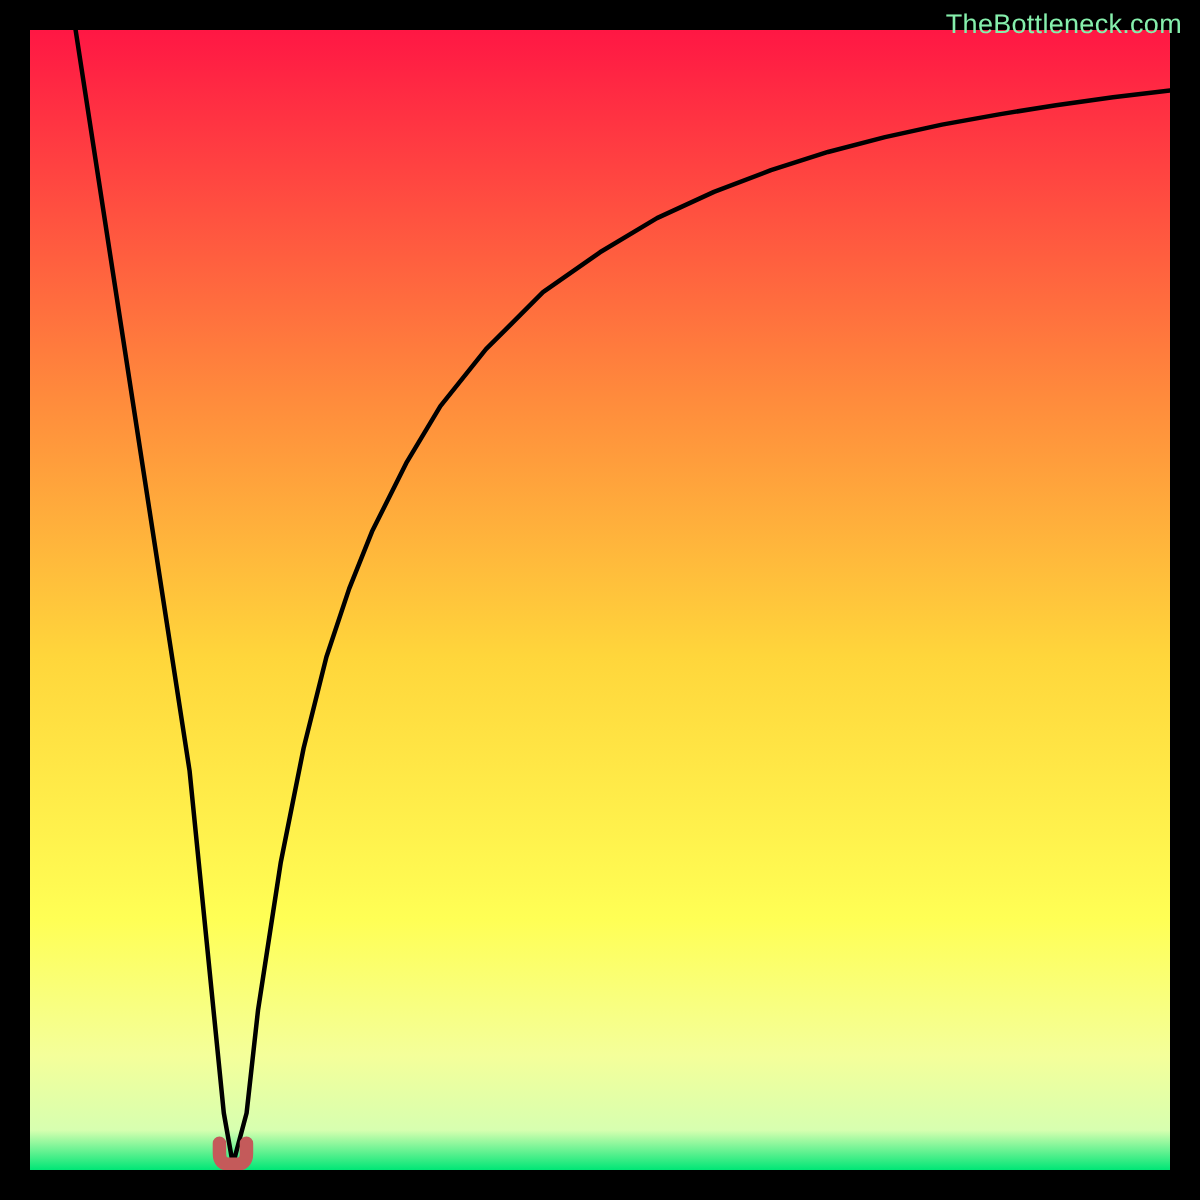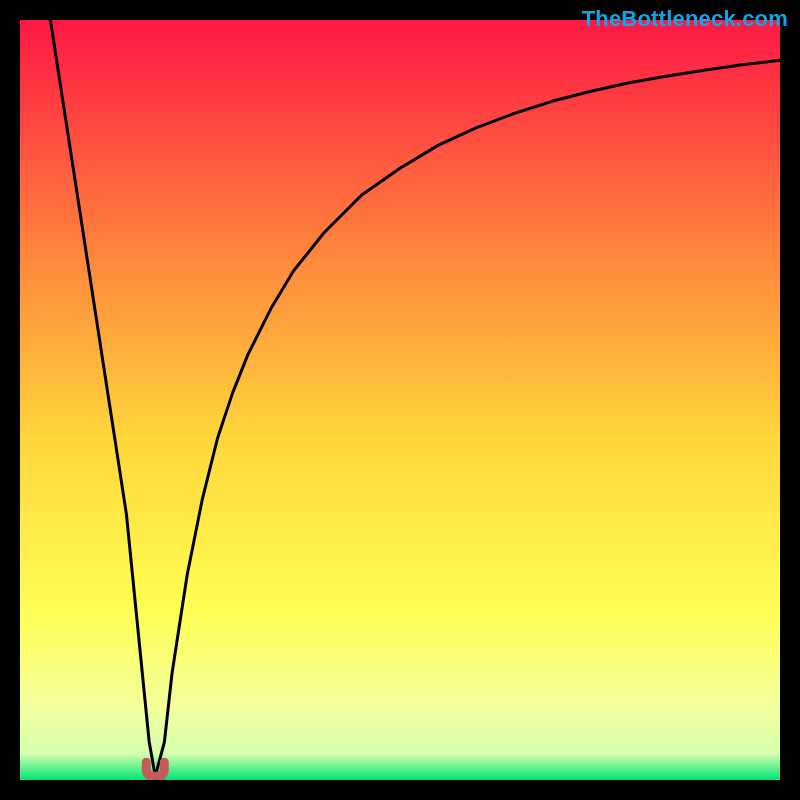--- a/index.html
+++ b/index.html
@@ -8,23 +8,23 @@
     position: relative;
     width: 800px;
     height: 800px;
     background: #000;
   }
   .watermark {
     position: absolute;
     top: 6px;
     right: 12px;
     font-family: Arial, Helvetica, sans-serif;
-    font-size: 22px;
-    font-weight: bold;
-    color: #0ea5e9;
+    font-size: 18px;
+    font-weight: normal;
+    color: #86efac;
     letter-spacing: 0.2px;
     z-index: 5;
   }
   .plot-area {
     position: absolute;
     left: 20px;
     top: 20px;
     width: 760px;
     height: 760px;
     overflow: hidden;

